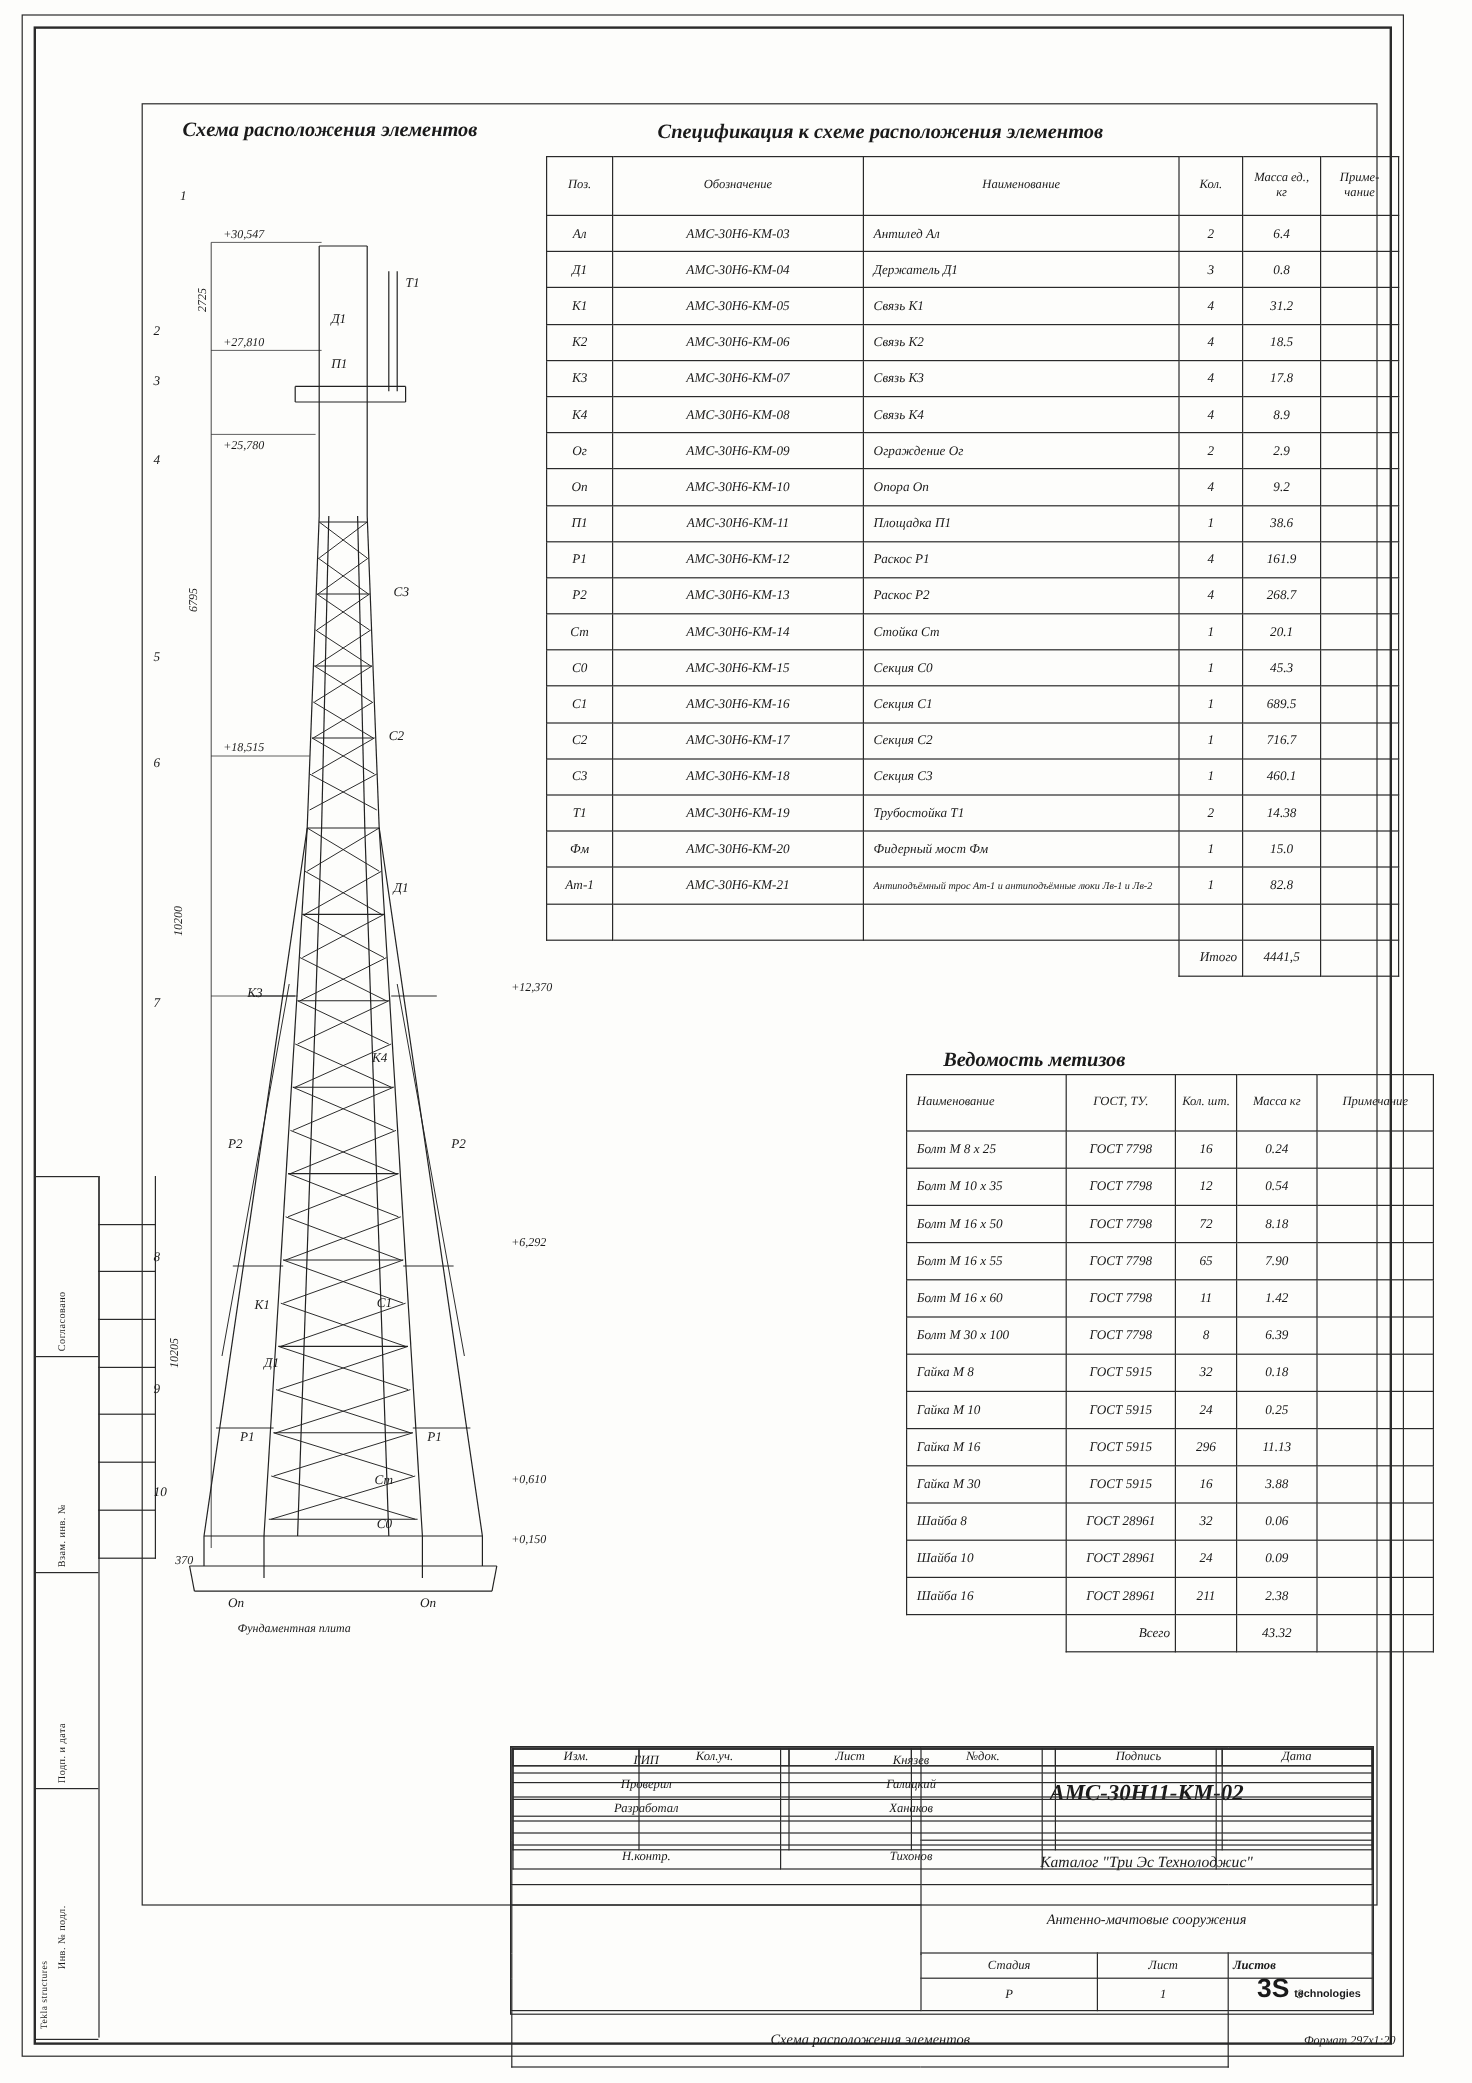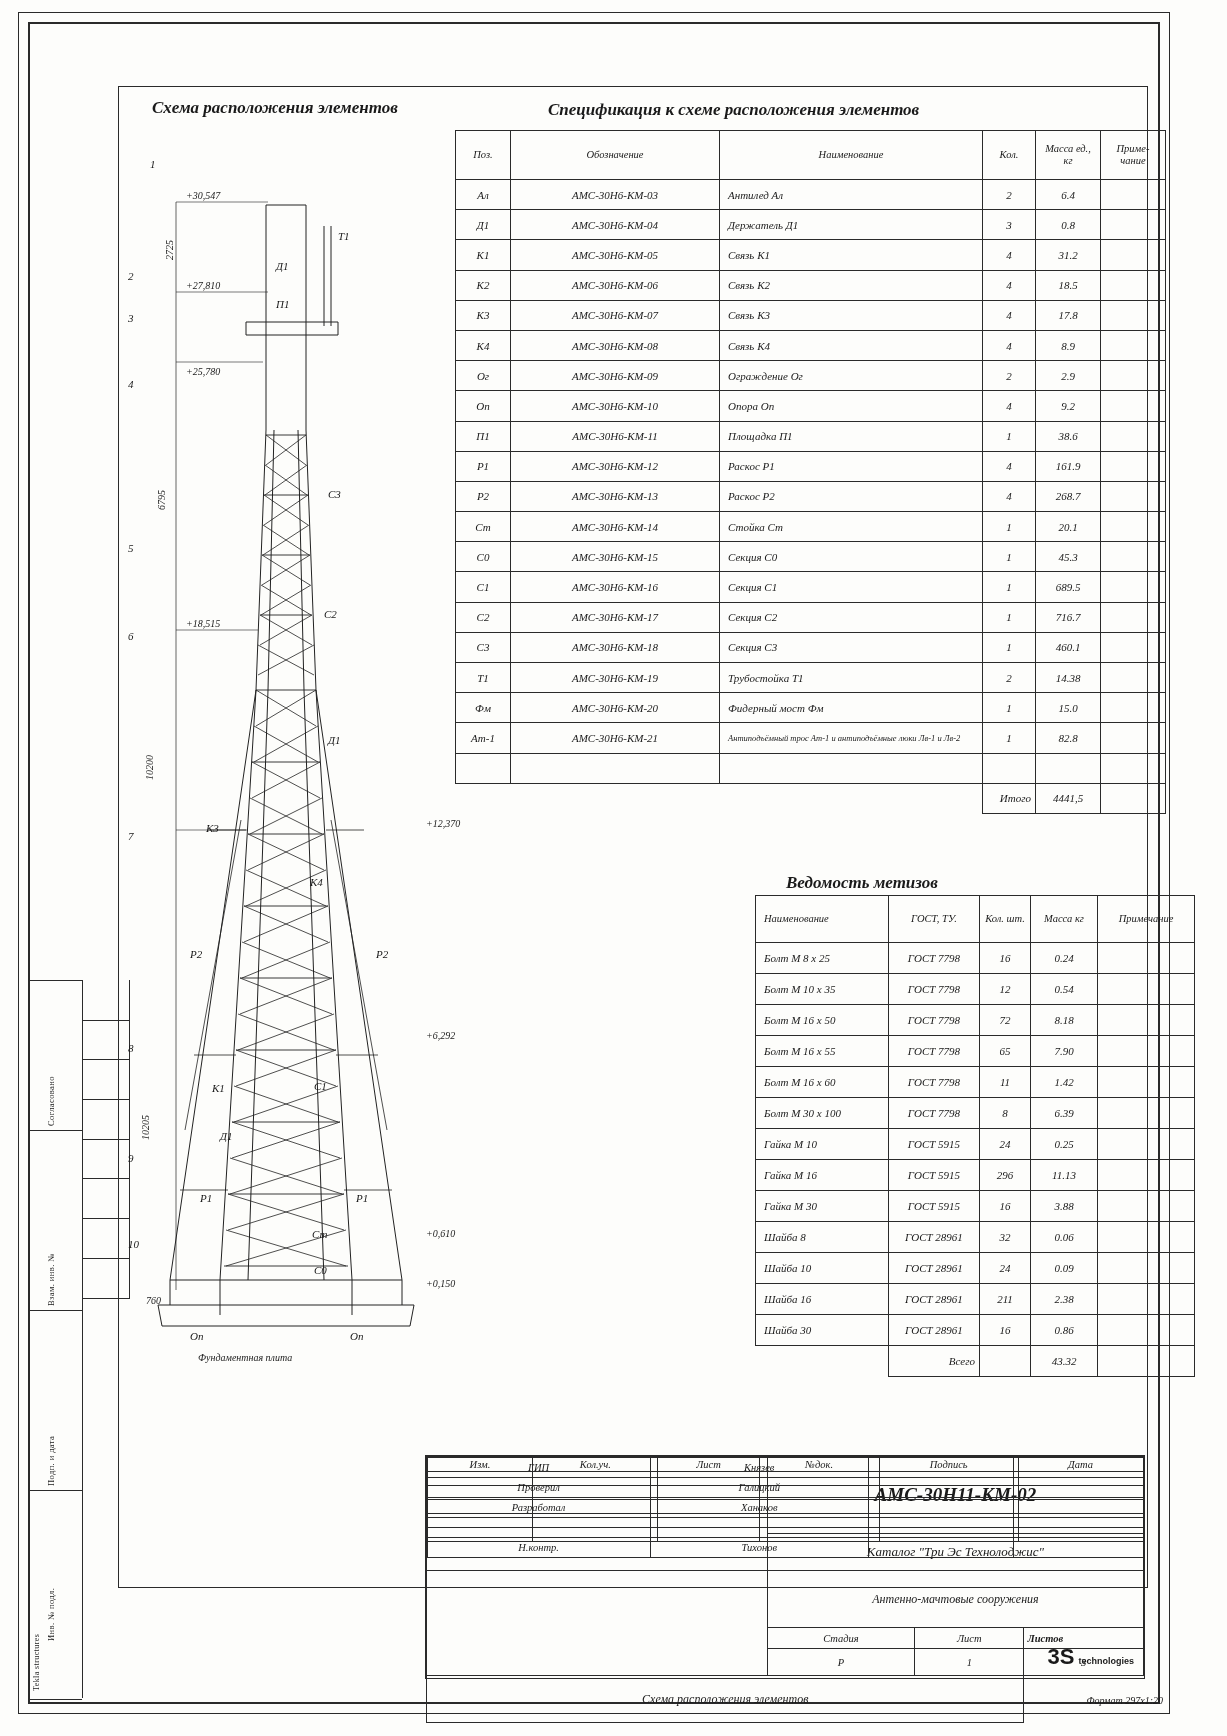--- a/index.html
+++ b/index.html
@@ -230,21 +230,21 @@
     <span class="lbl" style="left:58px;top:488px;">+18,515</span>
     <span class="lbl" style="left:298px;top:688px;">+12,370</span>
     <span class="lbl" style="left:298px;top:900px;">+6,292</span>
     <span class="lbl" style="left:298px;top:1098px;">+0,610</span>
     <span class="lbl" style="left:298px;top:1148px;">+0,150</span>
 
     <span class="lbl" style="left:36px;top:130px;transform-origin:left top;transform:rotate(-90deg);">2725</span>
     <span class="lbl" style="left:28px;top:380px;transform-origin:left top;transform:rotate(-90deg);">6795</span>
     <span class="lbl" style="left:16px;top:650px;transform-origin:left top;transform:rotate(-90deg);">10200</span>
     <span class="lbl" style="left:12px;top:1010px;transform-origin:left top;transform:rotate(-90deg);">10205</span>
-    <span class="lbl" style="left:18px;top:1165px;">760</span>
+    <span class="lbl" style="left:18px;top:1165px;">370</span>
 
     <span class="mark" style="left:22px;top:28px;">1</span>
     <span class="mark" style="left:0px;top:140px;">2</span>
     <span class="mark" style="left:0px;top:182px;">3</span>
     <span class="mark" style="left:0px;top:248px;">4</span>
     <span class="mark" style="left:0px;top:412px;">5</span>
     <span class="mark" style="left:0px;top:500px;">6</span>
     <span class="mark" style="left:0px;top:700px;">7</span>
     <span class="mark" style="left:0px;top:912px;">8</span>
     <span class="mark" style="left:0px;top:1022px;">9</span>
@@ -500,20 +500,27 @@
           <td class="m4"></td>
         </tr>
         <tr>
           <td class="m0">Болт М 30 х 100</td>
           <td class="m1">ГОСТ 7798</td>
           <td class="m2">8</td>
           <td class="m3">6.39</td>
           <td class="m4"></td>
         </tr>
         <tr>
+          <td class="m0">Гайка М 8</td>
+          <td class="m1">ГОСТ 5915</td>
+          <td class="m2">32</td>
+          <td class="m3">0.18</td>
+          <td class="m4"></td>
+        </tr>
+        <tr>
           <td class="m0">Гайка М 10</td>
           <td class="m1">ГОСТ 5915</td>
           <td class="m2">24</td>
           <td class="m3">0.25</td>
           <td class="m4"></td>
         </tr>
         <tr>
           <td class="m0">Гайка М 16</td>
           <td class="m1">ГОСТ 5915</td>
           <td class="m2">296</td>
@@ -539,27 +546,20 @@
           <td class="m1">ГОСТ 28961</td>
           <td class="m2">24</td>
           <td class="m3">0.09</td>
           <td class="m4"></td>
         </tr>
         <tr>
           <td class="m0">Шайба 16</td>
           <td class="m1">ГОСТ 28961</td>
           <td class="m2">211</td>
           <td class="m3">2.38</td>
-          <td class="m4"></td>
-        </tr>
-        <tr>
-          <td class="m0">Шайба 30</td>
-          <td class="m1">ГОСТ 28961</td>
-          <td class="m2">16</td>
-          <td class="m3">0.86</td>
           <td class="m4"></td>
         </tr>
         <tr>
           <td class="m0" style="border: none;"></td>
           <td class="m1" style="text-align: right;">Всего</td>
           <td class="m2"></td>
           <td class="m3">43.32</td>
           <td class="m4"></td>
         </tr>
       </tbody>

